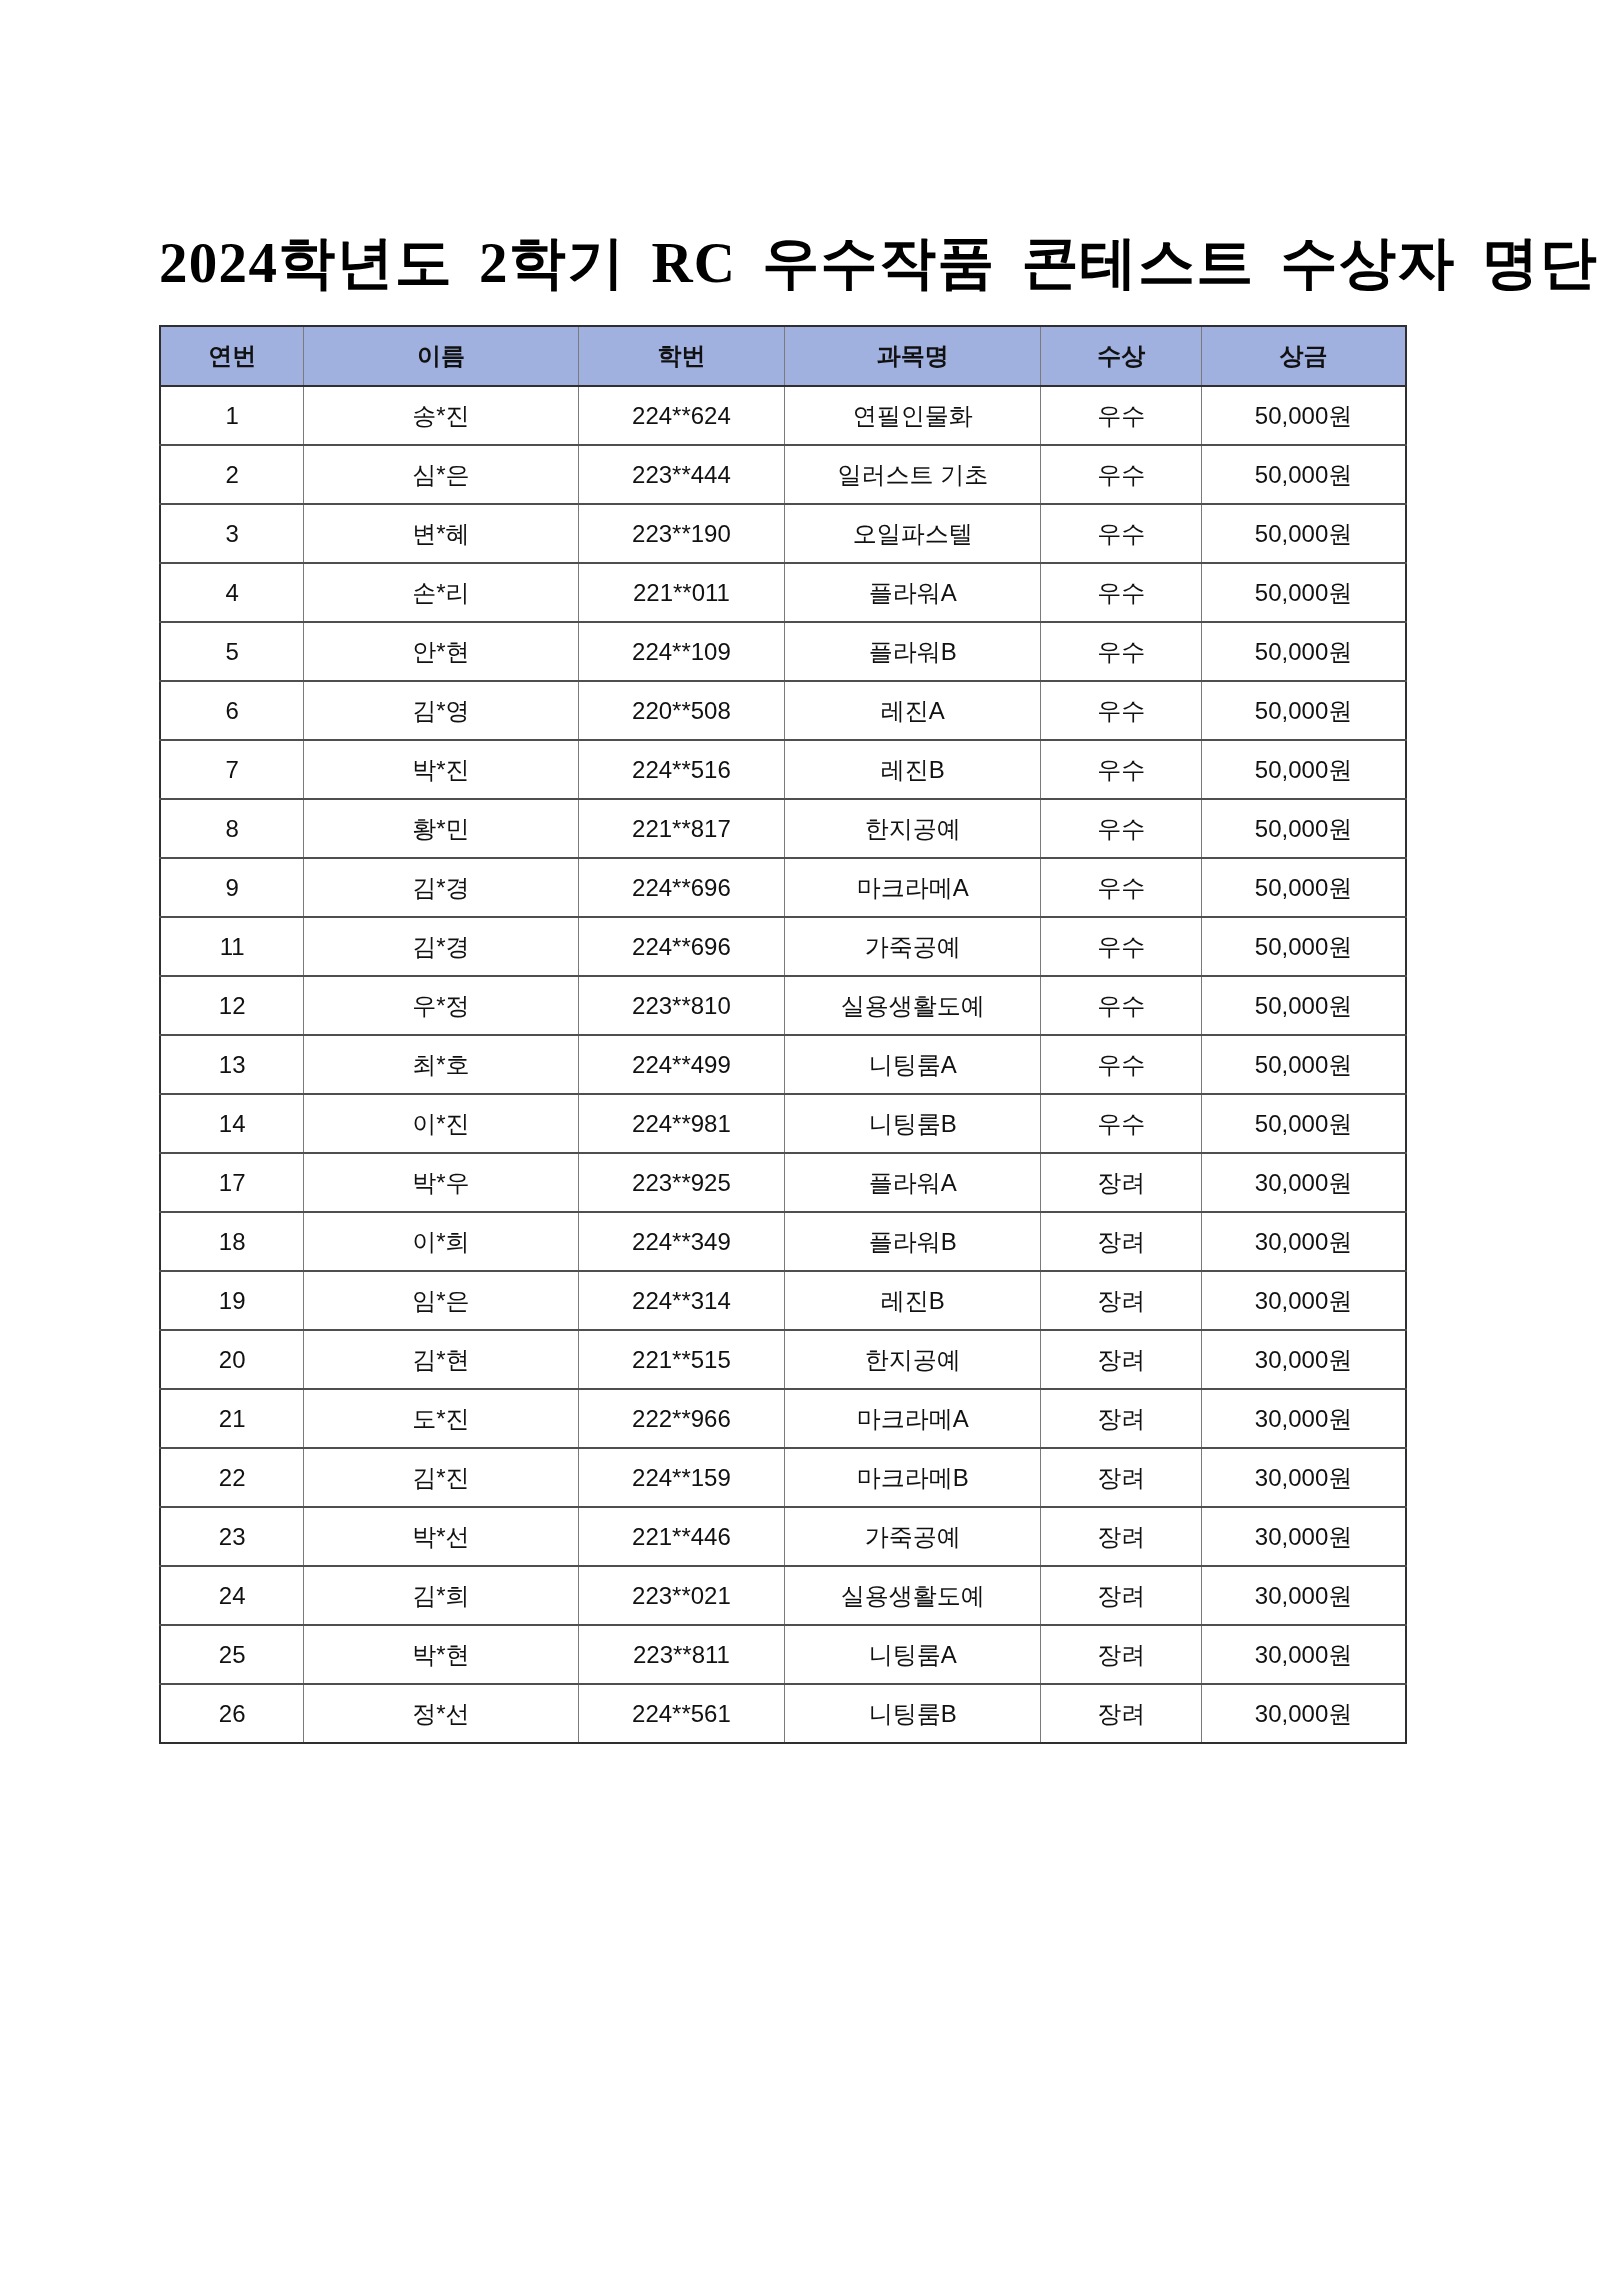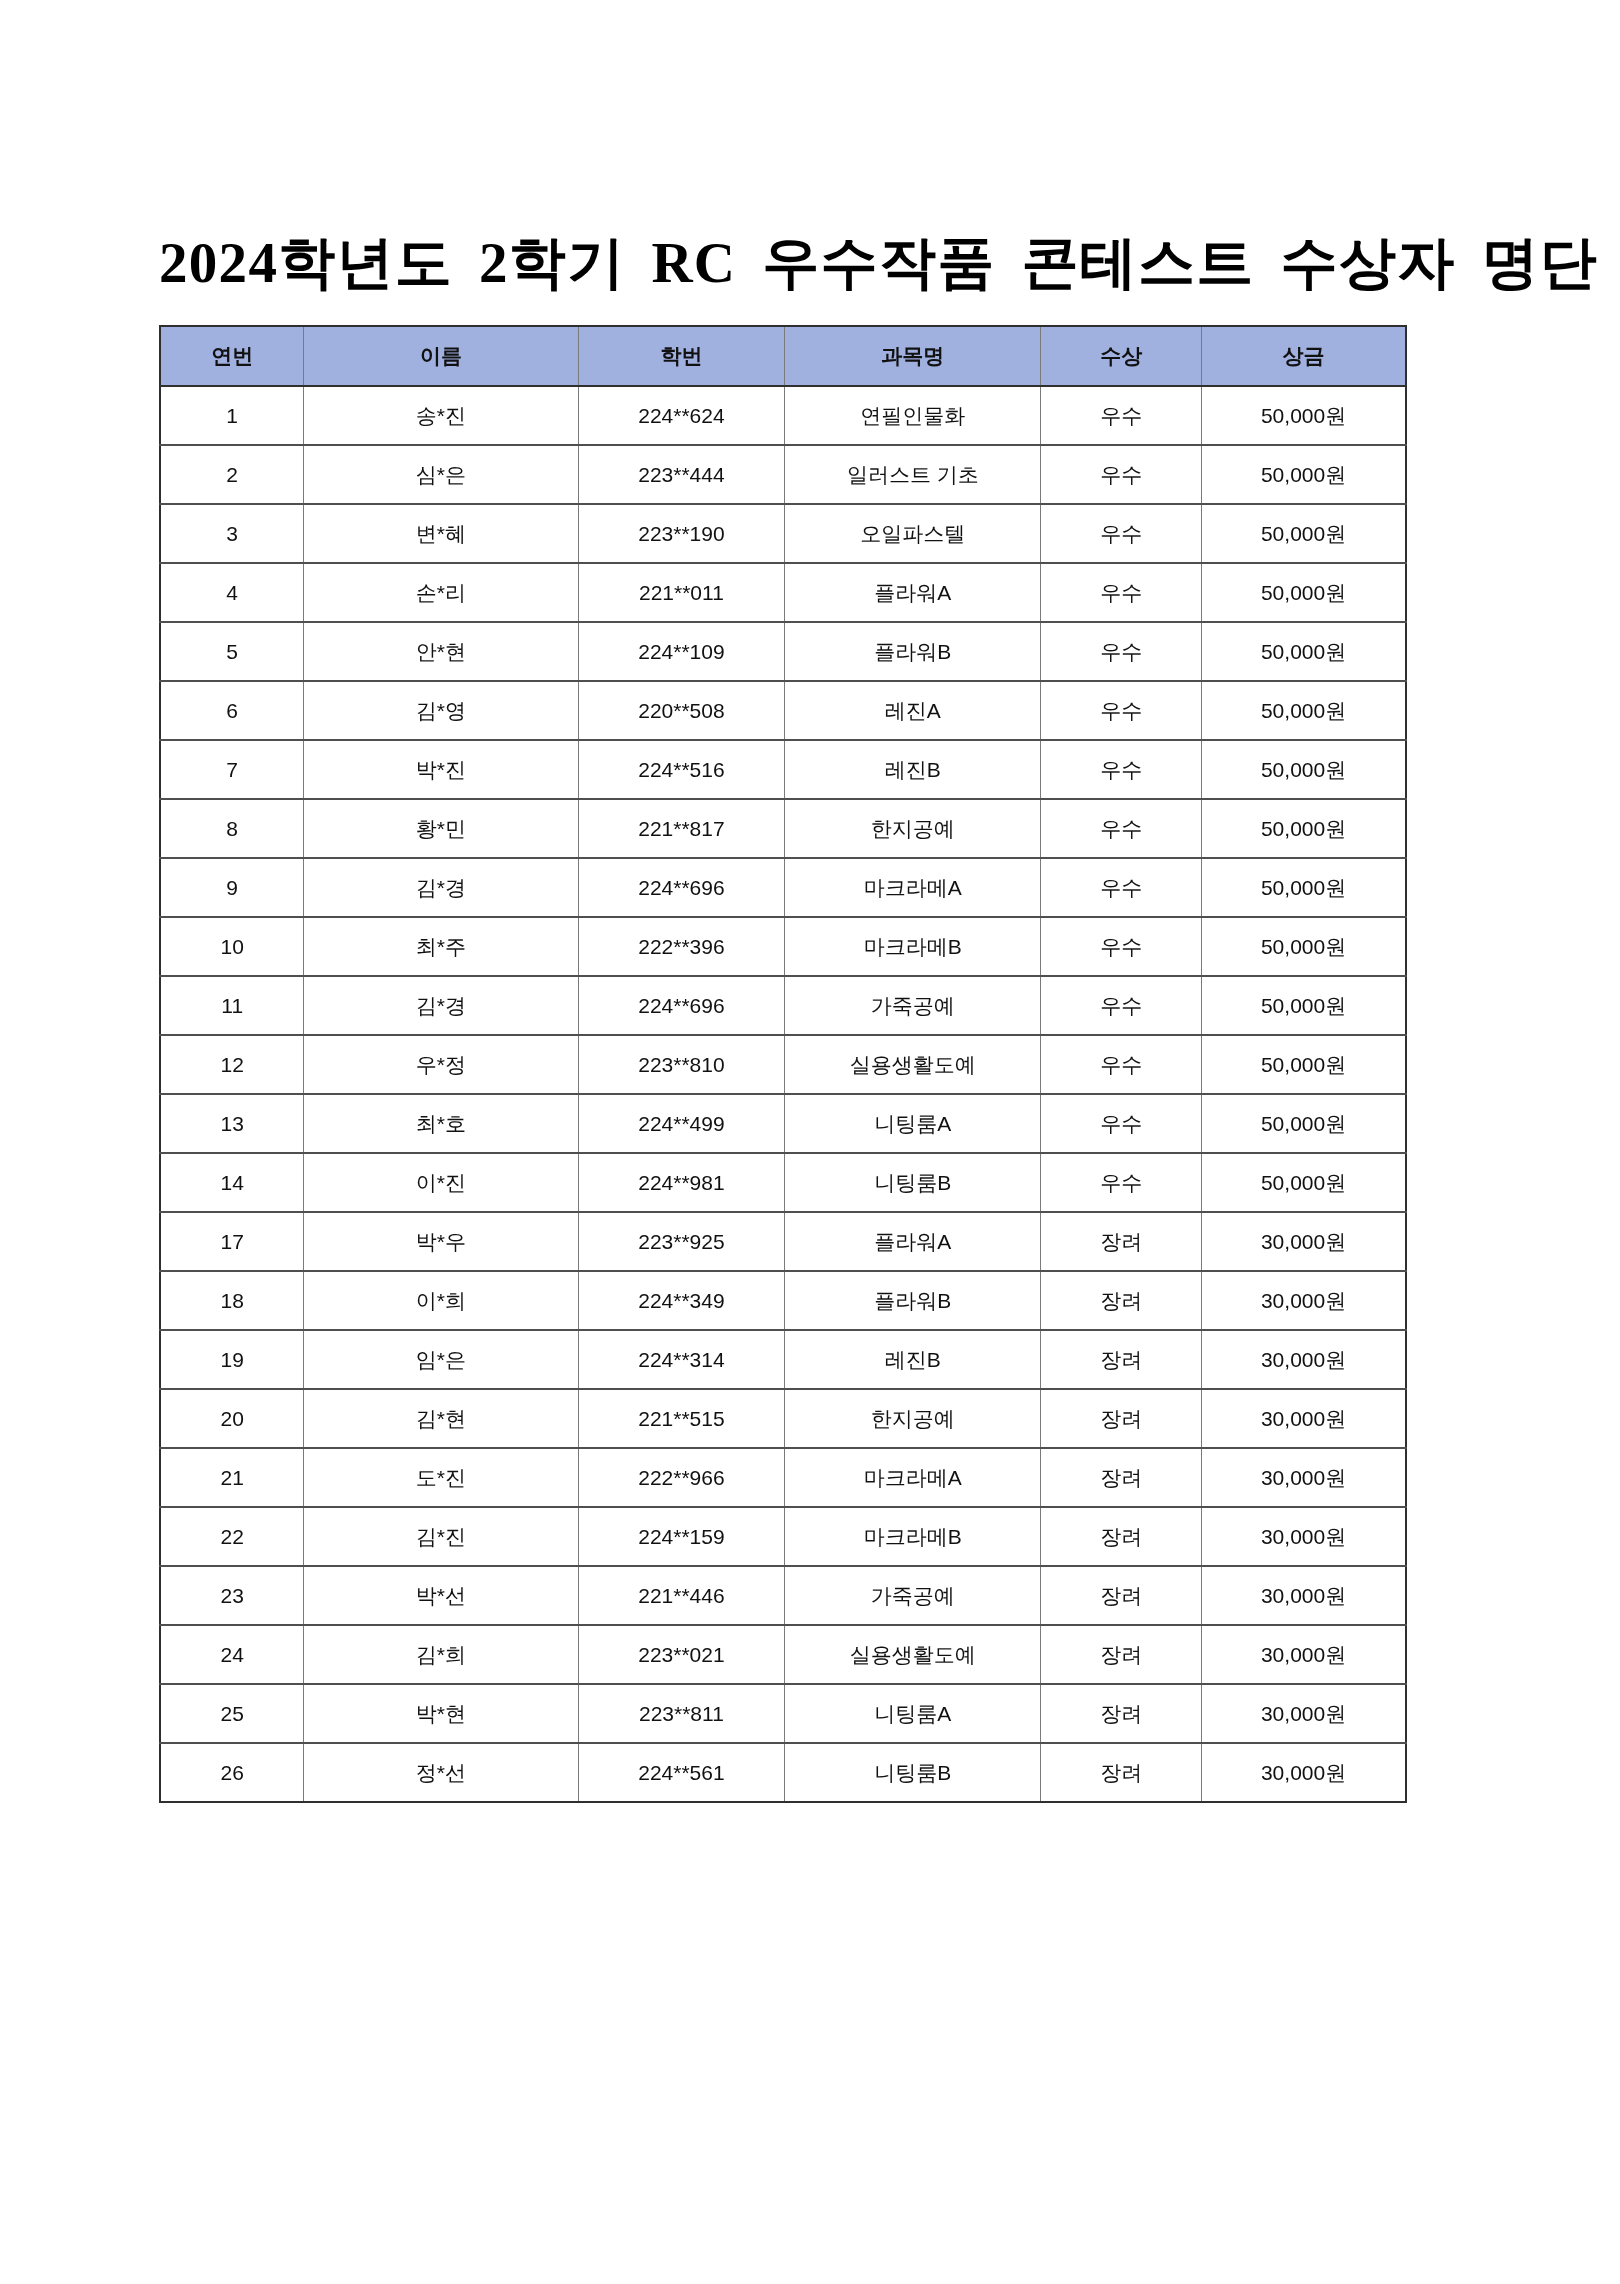--- a/index.html
+++ b/index.html
@@ -31,21 +31,21 @@
     word-spacing: 10.4px;
     white-space: nowrap;
   }
   #awards-table {
     position: absolute;
     left: 159px;
     top: 325px;
     width: 1248px;
     border-collapse: collapse;
     table-layout: fixed;
-    font-size: 21px;
+    font-size: 24px;
     color: #111111;
   }
   #awards-table th, #awards-table td {
     border-left: 1.3px solid #7a7a7a;
     border-right: 1.3px solid #7a7a7a;
     border-top: 2px solid #4f4f4f;
     border-bottom: 2px solid #4f4f4f;
     text-align: center;
     vertical-align: middle;
     padding: 0;
@@ -157,28 +157,20 @@
         </tr>
         <tr>
           <td>9</td>
           <td>김*경</td>
           <td>224**696</td>
           <td>마크라메A</td>
           <td>우수</td>
           <td>50,000원</td>
         </tr>
         <tr>
-          <td>10</td>
-          <td>최*주</td>
-          <td>222**396</td>
-          <td>마크라메B</td>
-          <td>우수</td>
-          <td>50,000원</td>
-        </tr>
-        <tr>
           <td>11</td>
           <td>김*경</td>
           <td>224**696</td>
           <td>가죽공예</td>
           <td>우수</td>
           <td>50,000원</td>
         </tr>
         <tr>
           <td>12</td>
           <td>우*정</td>

